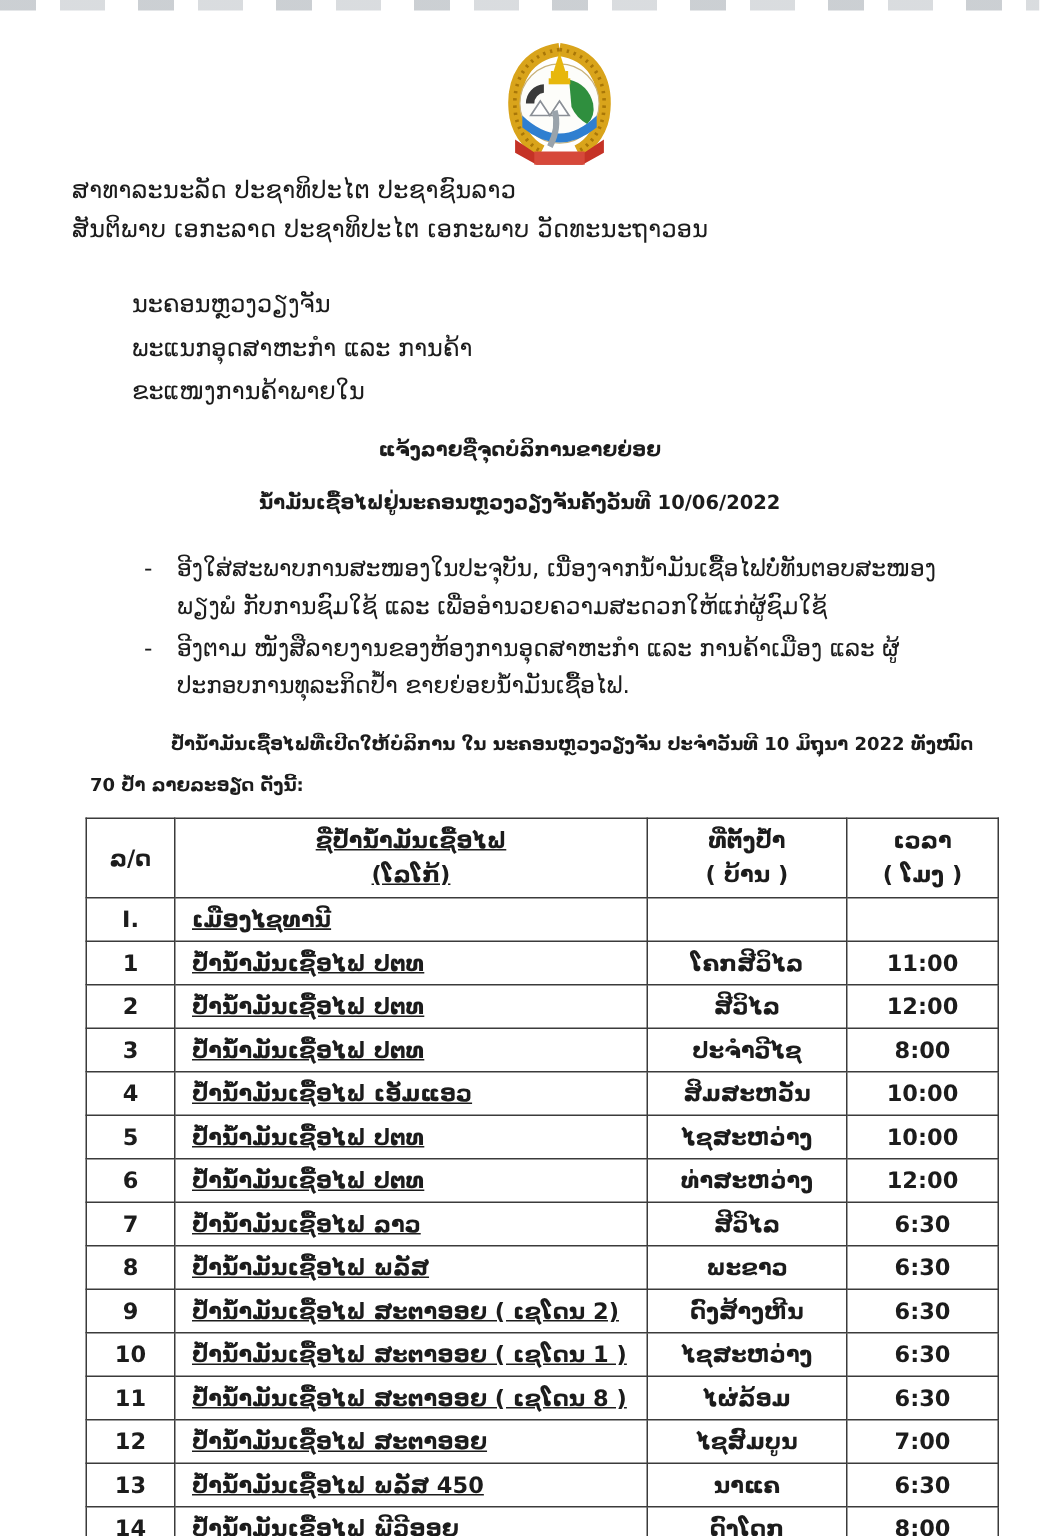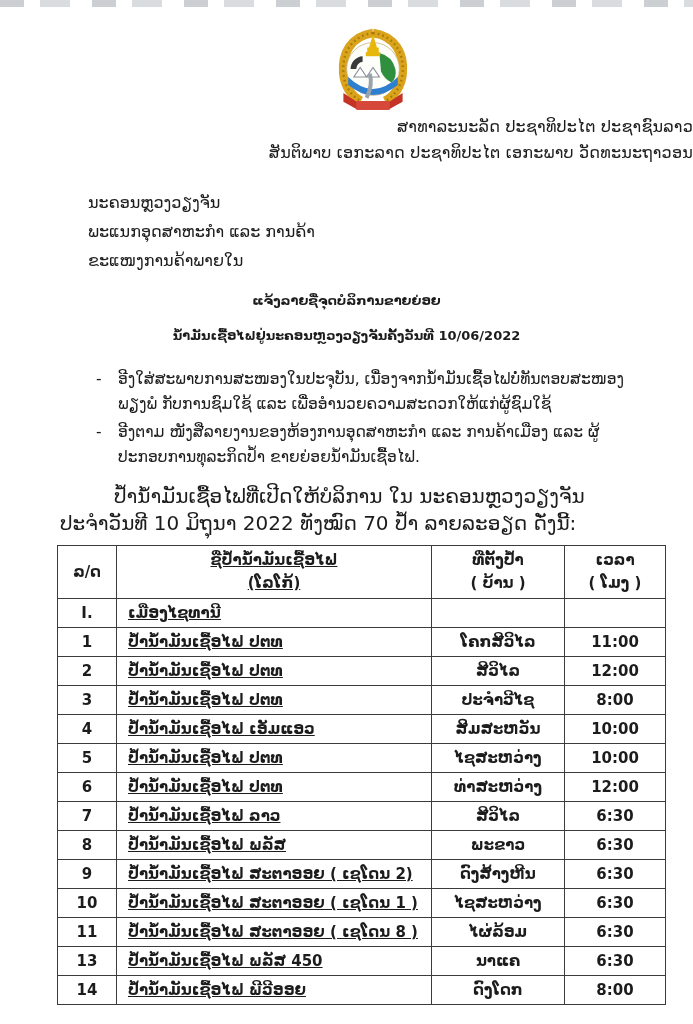--- a/index.html
+++ b/index.html
@@ -16,30 +16,30 @@
     background:repeating-linear-gradient(90deg,
       rgba(120,130,140,.38) 0 24px, rgba(255,255,255,0) 24px 40px,
       rgba(120,130,140,.28) 40px 70px, rgba(255,255,255,0) 70px 92px);
   }
   .emblem{
     display:block;
     margin:26px auto 2px auto;
     position:relative;left:26px;
     width:80px;height:86px;
   }
-  .nat-line{ text-align:right; font-size:16px; line-height:26px; letter-spacing:.2px;padding-left:48px;}
+  .nat-line{ text-align:left; font-size:16px; line-height:26px; letter-spacing:.2px;padding-left:48px;}
   .org-block{ margin:22px 0 12px 88px; font-size:16px; line-height:29px;}
   .doc-title{ text-align:center; font-weight:bold; font-size:13px; line-height:27px; margin-top:8px;}
   .bullets{ margin:18px 58px 0 96px; font-size:15.5px; line-height:25px;}
   .bullet{ display:flex; margin-bottom:3px;}
   .bullet .dash{ width:22px; flex:0 0 22px;}
   .bullet .btext{ flex:1;}
   .intro{
     margin:13px 44px 0 60px;
-    font-weight:normal; font-size:20px; line-height:27px;
+    font-weight:bold; font-size:12px; line-height:27px;
     text-indent:54px;
   }
   .table-wrap{ margin:8px 0 0 57px; width:588px;}
   table{ border-collapse:collapse; width:100%; font-size:15px; table-layout:fixed;}
   th,td{ border:1.7px solid #3b3b3b; padding:1px 6px; overflow:hidden; white-space:nowrap;}
   th{ font-weight:bold; line-height:23px; padding:3px 4px;}
   td{ height:26px; font-weight:bold;}
   .col-no{ width:50px; text-align:center;}
   .col-name{ width:306px;text-decoration:underline;}
   .col-village{ width:124px;}
@@ -194,20 +194,26 @@
           <td class="col-village">ໄຊສະຫວ່າງ</td>
           <td class="col-time">6:30</td>
         </tr>
         <tr>
           <td class="col-no">11</td>
           <td class="col-name">ປໍ້ານ້ຳມັນເຊື້ອໄຟ ສະຕາອອຍ ( ເຊໂດນ 8 )</td>
           <td class="col-village">ໄຜ່ລ້ອມ</td>
           <td class="col-time">6:30</td>
         </tr>
         <tr>
+          <td class="col-no">12</td>
+          <td class="col-name">ປໍ້ານ້ຳມັນເຊື້ອໄຟ ສະຕາອອຍ</td>
+          <td class="col-village">ໄຊສົມບູນ</td>
+          <td class="col-time">7:00</td>
+        </tr>
+        <tr>
           <td class="col-no">13</td>
           <td class="col-name">ປໍ້ານ້ຳມັນເຊື້ອໄຟ ພລັສ 450</td>
           <td class="col-village">ນາແຄ</td>
           <td class="col-time">6:30</td>
         </tr>
         <tr>
           <td class="col-no">14</td>
           <td class="col-name">ປໍ້ານ້ຳມັນເຊື້ອໄຟ ພີວີອອຍ</td>
           <td class="col-village">ດົງໂດກ</td>
           <td class="col-time">8:00</td>

